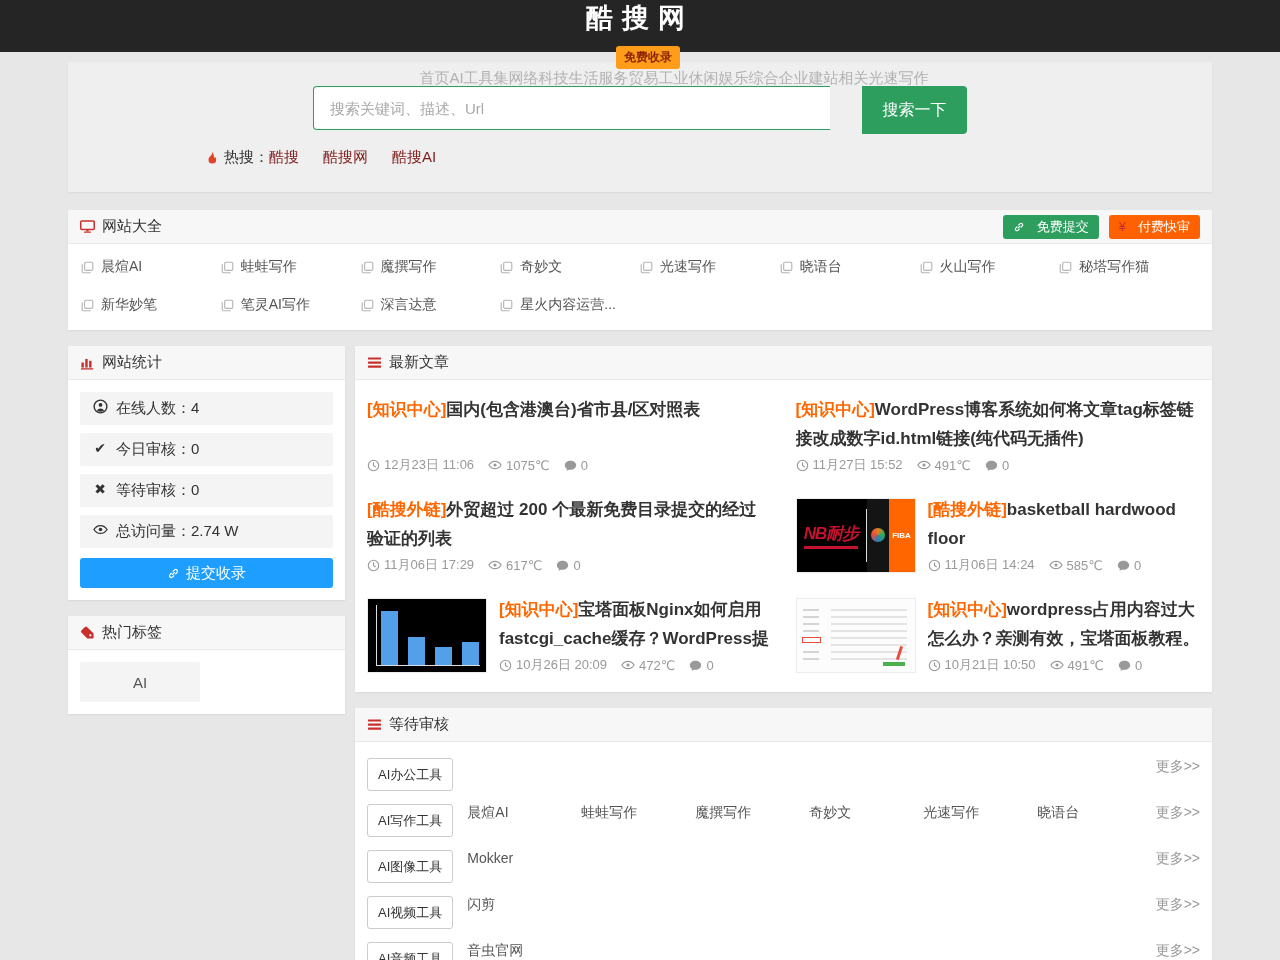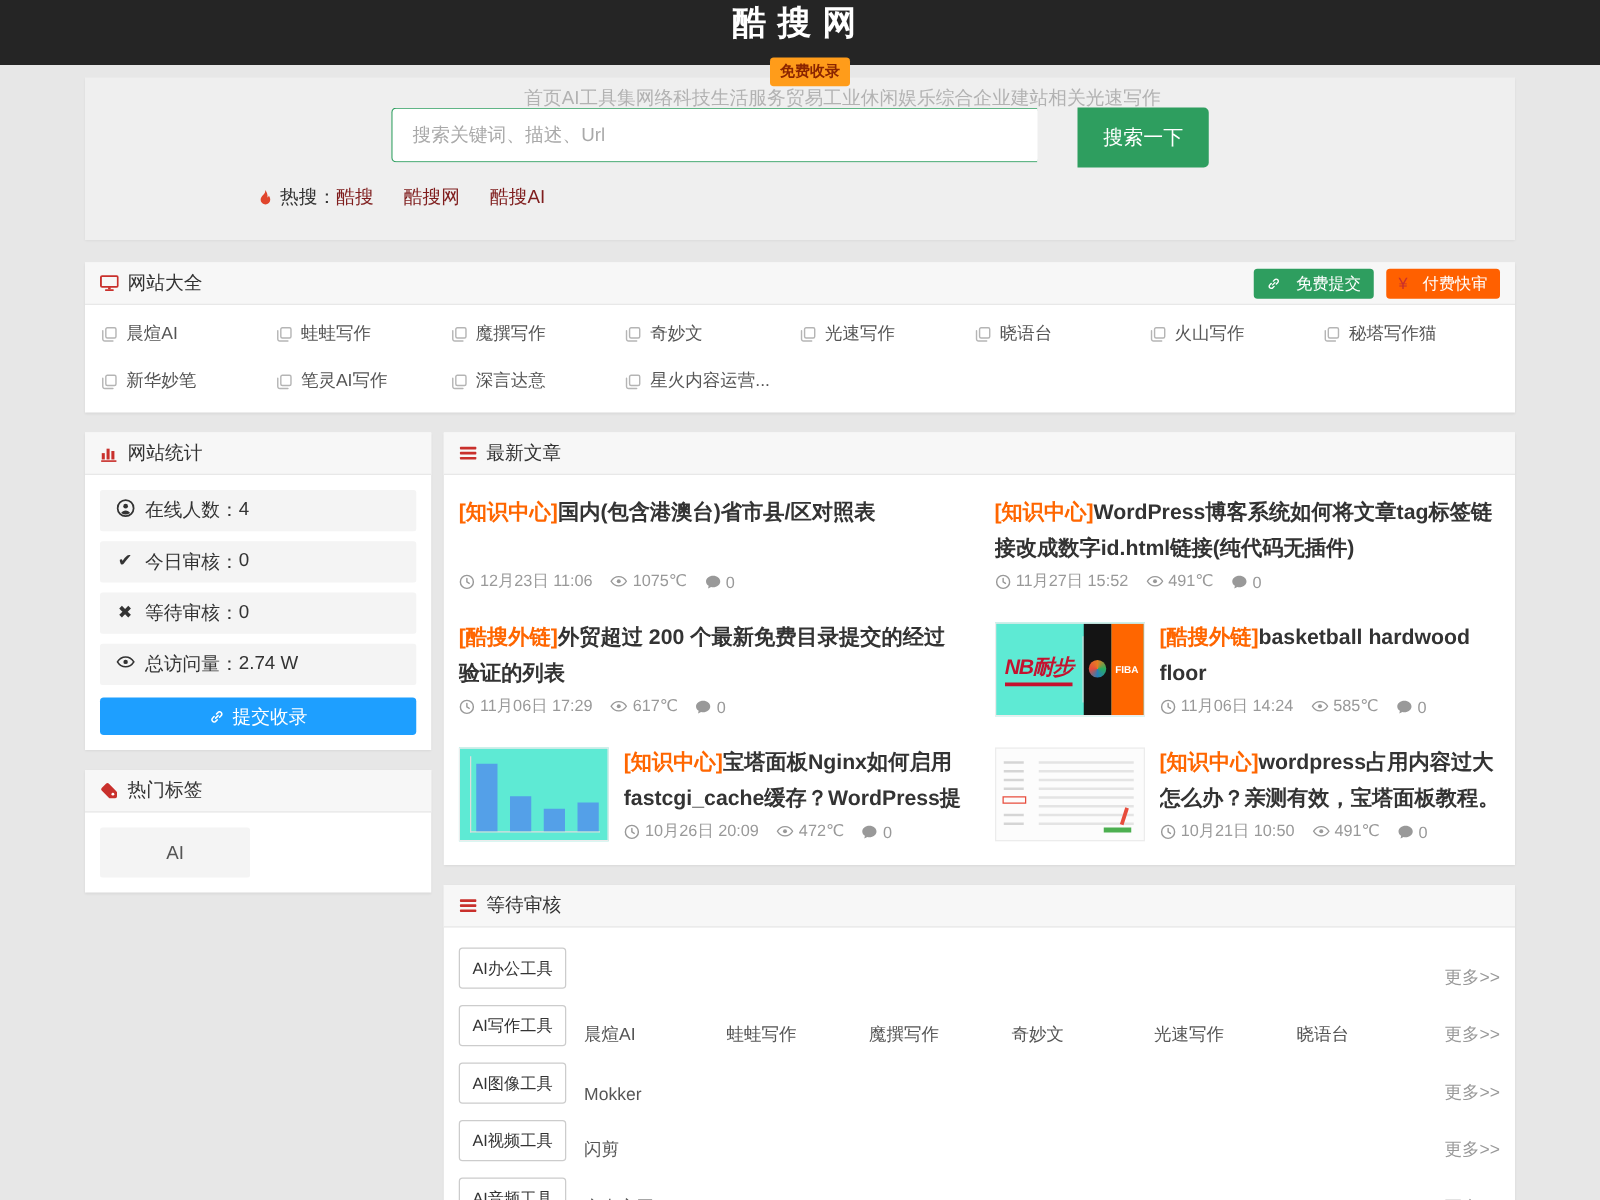--- a/index.html
+++ b/index.html
@@ -65,21 +65,21 @@
 
   
   .articles-grid{display:grid;grid-template-columns:1fr 1fr;column-gap:24px;padding:4px 12px 8px;}
   .article{height:100px;display:flex;gap:12px;padding:12px 0 10px;overflow:hidden;}
   .article-body{flex:1;min-width:0;display:flex;flex-direction:column;}
   .article-title{font-size:17px;font-weight:bold;color:#333;line-height:1.7;max-height:58px;overflow:hidden;cursor:pointer;}
   .article-title .cat{color:var(--category-orange,#ff6600);}
   .article-meta{margin-top:auto;display:flex;align-items:center;color:#999;font-size:13px;white-space:nowrap;}
   .article-meta .icon{display:inline-flex;margin-right:4px;color:#999;}
   .article-meta .m{margin-right:14px;display:inline-flex;align-items:center;justify-content:space-between;}
-  .thumb{flex:0 0 120px;width:120px;height:75px;border:1px solid #ececec;background:#5eead4;overflow:hidden;position:relative;cursor:pointer;align-self:center;}
+  .thumb{flex:0 0 120px;width:120px;height:75px;border:1px solid #ececec;background:#000000;overflow:hidden;position:relative;cursor:pointer;align-self:center;}
   
   .thumb-nb{display:flex;}
   .nb-left{flex:1;display:flex;align-items:center;justify-content:center;}
   .nb-left span{color:#c4122f;font-weight:bold;font-style:italic;font-size:17px;letter-spacing:-1px;border-bottom:3px solid #c4122f;padding-bottom:1px;}
   .nb-sep{width:1px;background:#ddd;margin:10px 0;}
   .nb-black{width:22px;background:#141414;position:relative;}
   .nb-black::after{content:"";position:absolute;left:4px;top:29px;width:14px;height:14px;border-radius:50%;background:conic-gradient(#e67e22,#27ae60,#2980b9,#e74c3c,#e67e22);}
   .nb-orange{width:26px;background:#f60;color:#fff;display:flex;align-items:center;justify-content:center;font-size:8px;font-weight:bold;}
   
   .bar{position:absolute;bottom:7px;background:#54a0e8;width:17px;}
@@ -90,21 +90,21 @@
   .thumb-panel{background:#fcfcfc;}
   .pl{position:absolute;left:6px;height:2px;width:16px;background:#d5d5d5;}
   .pr{position:absolute;left:34px;right:8px;height:2px;background:#e4e4e4;}
   .pred{position:absolute;left:5px;top:38px;width:19px;height:6px;border:1px solid #e74c3c;}
   .pgreen{position:absolute;right:10px;bottom:6px;width:22px;height:4px;background:#4caf50;}
   .pslash{position:absolute;right:14px;bottom:12px;width:3px;height:14px;background:#e74c3c;transform:rotate(18deg);}
 
   
   .cats-card{margin-top:16px;}
   .cats-body{padding:16px 12px 6px;}
-  .cat-row{display:flex;align-items:flex-end;margin-bottom:13px;min-height:33px;}
+  .cat-row{display:flex;align-items:flex-start;margin-bottom:13px;min-height:33px;}
   .cat-box{flex:0 0 auto;border:1px solid #ccc;border-radius:3px;height:33px;padding:0 10px;display:flex;align-items:center;font-size:13px;color:#333;cursor:pointer;background:#fff;}
   .cat-links{flex:1;display:flex;margin-left:14px;min-width:0;}
   .cat-links a{width:114px;font-size:14px;color:#555;white-space:nowrap;overflow:hidden;}
   .cat-more{color:#999;font-size:14px;cursor:pointer;white-space:nowrap;}
   svg{display:block;}
 </style>
 </head>
 <body>
 
 <header class="topbar">

